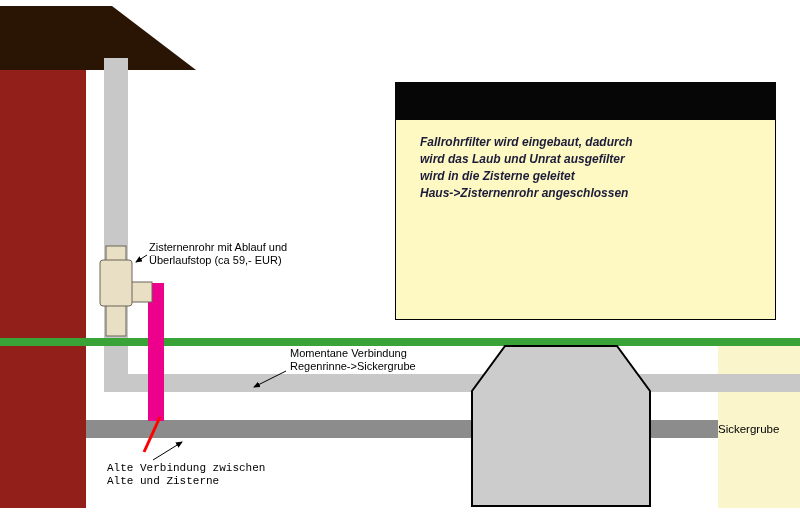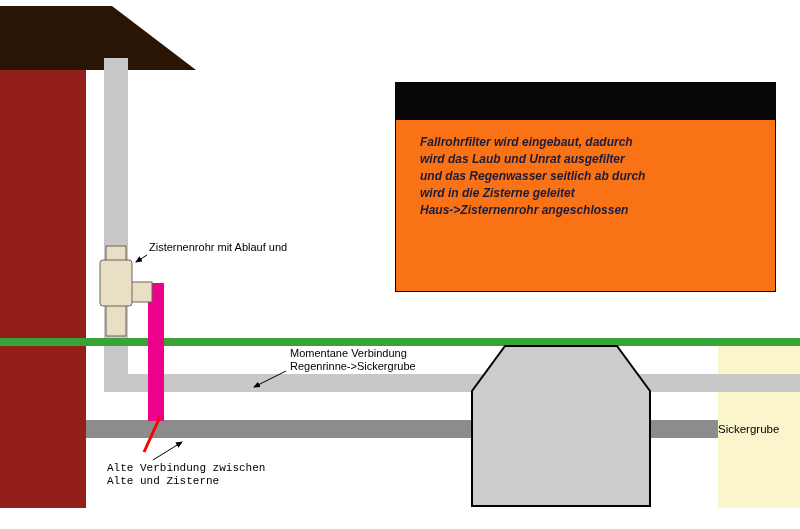--- a/index.html
+++ b/index.html
@@ -27,21 +27,21 @@
   .lbl-filter{left:149px;top:241px;}
   .lbl-momentane{left:290px;top:347px;}
   .lbl-alte{left:107px;top:462px;font-family:Liberation Mono, monospace;}
   .lbl-sicker{left:718px;top:423px;width:60px;text-align:center;white-space:normal;z-index:8;
     position:absolute;font-size:11.5px;}
 
   
   .infobox{left:395px;top:82px;width:381px;z-index:9;}
   .infobox-header{height:38px;background:#060606;}
   .infobox-body{
-    height:172px;background:#f97316;border:1px solid #000;border-top:none;
+    height:200px;background:#fef9c3;border:1px solid #000;border-top:none;
     padding:14px 0 0 24px;box-sizing:border-box;
   }
   .infobox-line{
     font-size:12px;font-weight:bold;font-style:italic;line-height:17px;
     color:var(--infobox-text,#1c1c3a);white-space:nowrap;
   }
 </style>
 </head>
 <body>
 
@@ -80,38 +80,38 @@
       </marker>
     </defs>
     <line x1="147" y1="255" x2="136" y2="262" stroke="#000" stroke-width="1" marker-end="url(#ah)"></line>
     <line x1="286" y1="371" x2="254" y2="387" stroke="#000" stroke-width="1" marker-end="url(#ah)"></line>
     <line x1="153" y1="460" x2="182" y2="442" stroke="#000" stroke-width="1" marker-end="url(#ah)"></line>
     <line x1="144" y1="452" x2="160" y2="417" style="stroke:var(--red-cut,#ff0000);" stroke-width="3"></line>
   </svg>
 
   <div class="lbl lbl-filter">
     <div>Zisternenrohr mit Ablauf und</div>
+    <div>Überlaufstop (ca 59,- EUR)</div>
   </div>
 
   <div class="lbl lbl-momentane">
     <div>Momentane Verbindung</div>
     <div>Regenrinne-&gt;Sickergrube</div>
   </div>
 
   <div class="lbl lbl-alte">
     <div>Alte Verbindung zwischen</div>
     <div>Alte und Zisterne</div>
   </div>
 
   <div class="lbl-sicker">Sickergrube</div>
 
   <div class="abs infobox">
     <div class="infobox-header"></div>
     <div class="infobox-body">
       <div class="infobox-line">Fallrohrfilter wird eingebaut, dadurch</div>
       <div class="infobox-line">wird das Laub und Unrat ausgefilter</div>
-      <div class="infobox-line">und das Regenwasser seitlich ab durch</div>
       <div class="infobox-line">wird in die Zisterne geleitet</div>
       <div class="infobox-line">Haus-&gt;Zisternenrohr angeschlossen</div>
     </div>
   </div>
 
 </div>
 
 </body></html>

